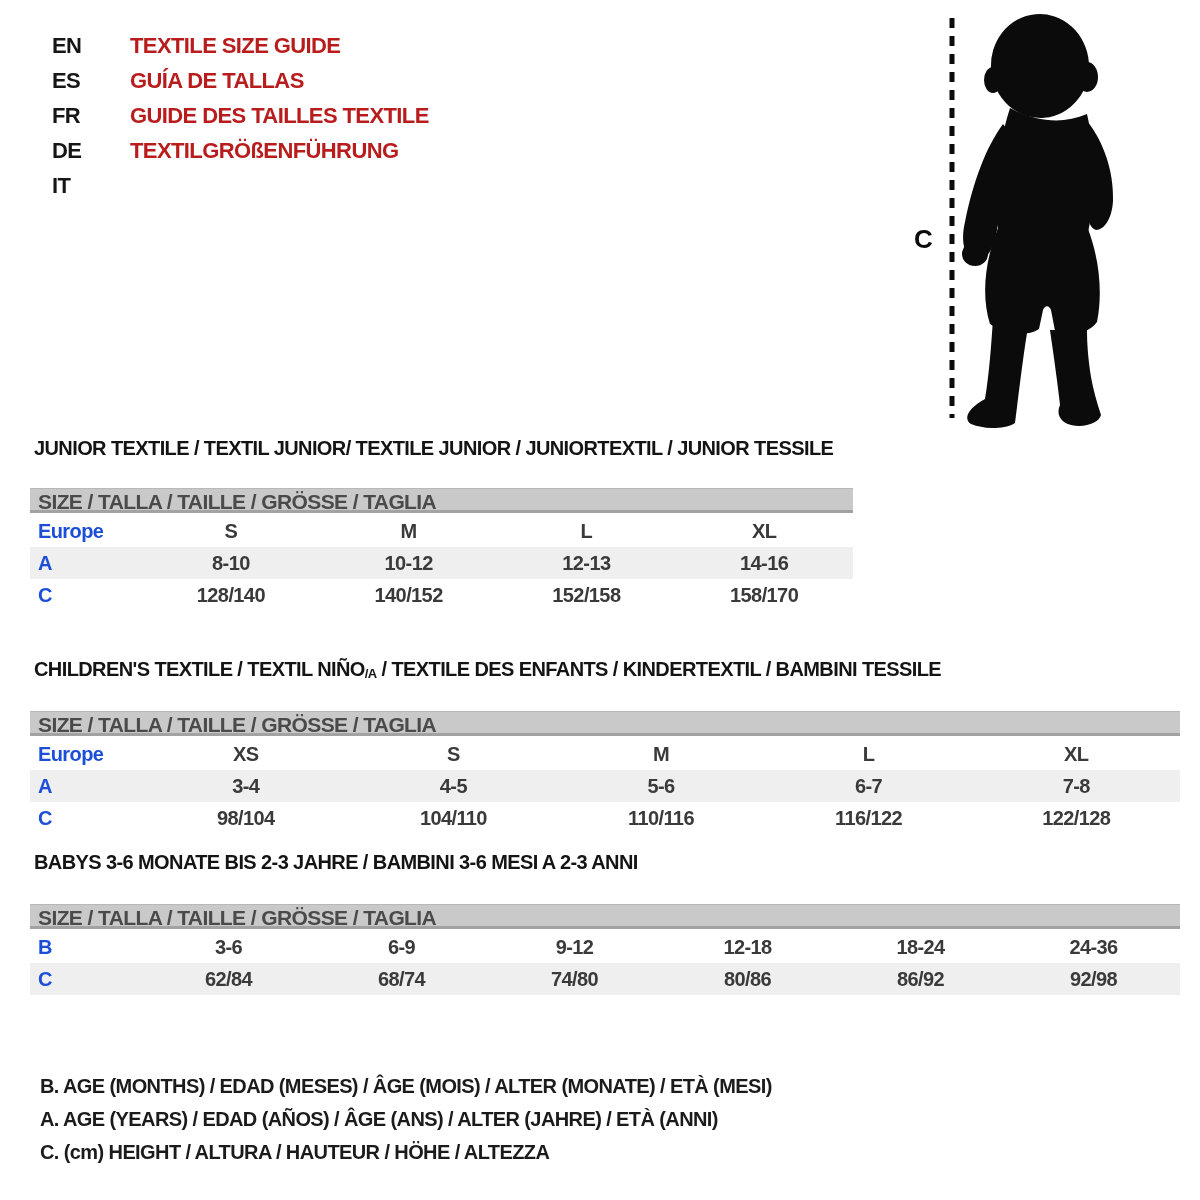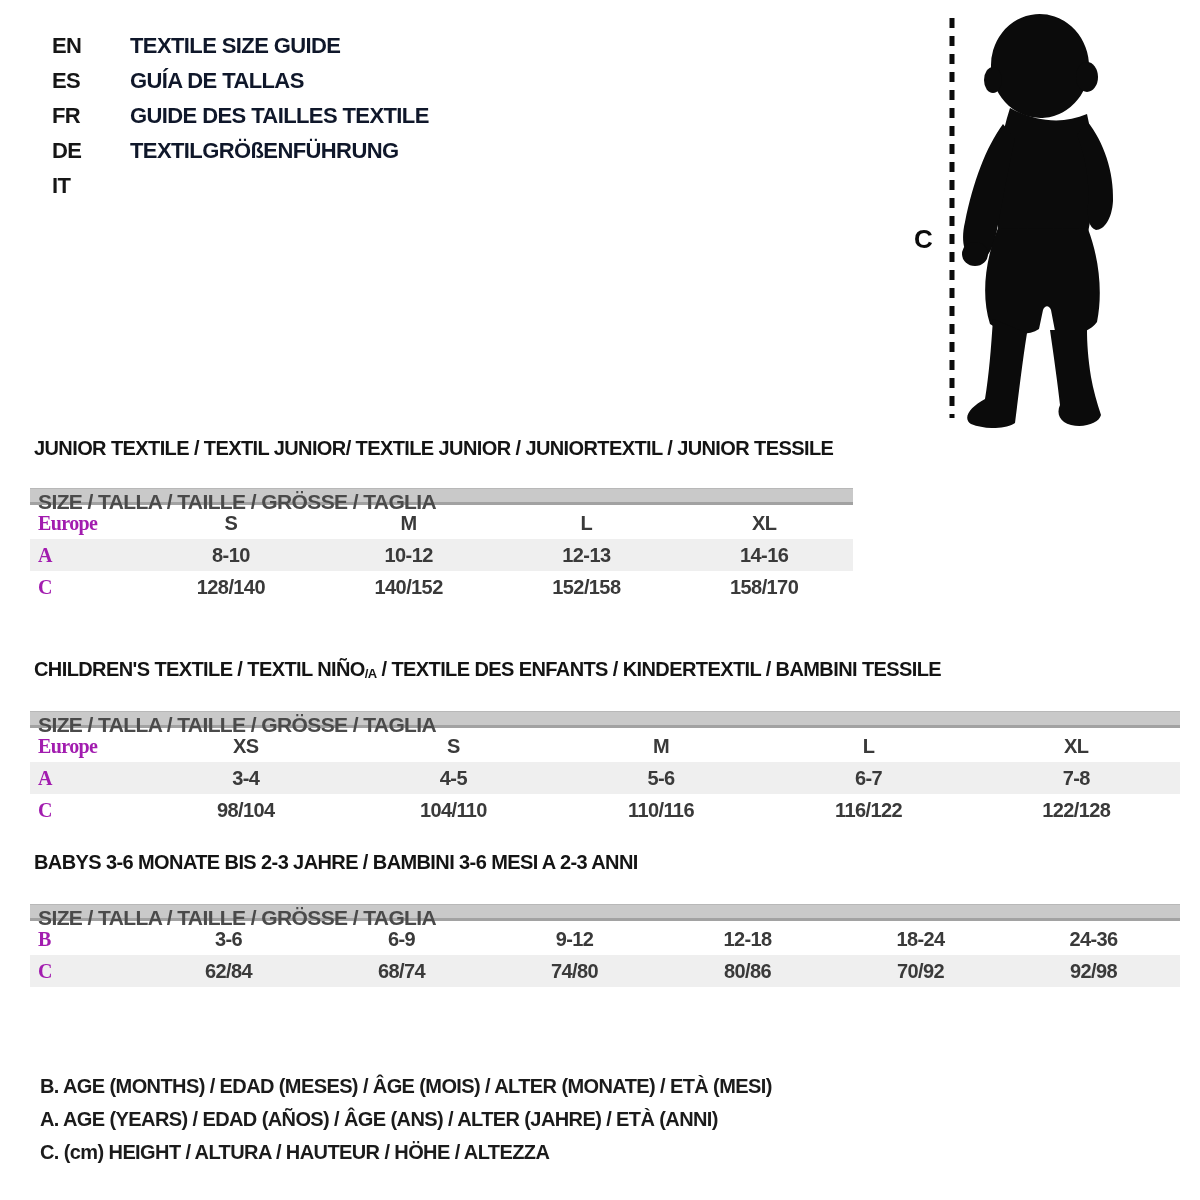--- a/index.html
+++ b/index.html
@@ -10,51 +10,51 @@
     font-weight:bold;
     color:#1d1d1d;
     overflow:hidden;
   }
   .cond { letter-spacing:-0.6px; font-stretch:condensed; }
 
   
   .lang-list { position:absolute; left:40px; top:28px; }
   .lang-row { display:flex; height:35px; align-items:center; }
   .lang-code { width:78px; font-size:22px; color:#161616;margin-left:12px; }
-  .lang-label { font-size:22px; color:#0f172a; }
+  .lang-label { font-size:22px; color:#b91c1c; }
 
   
   .figure { position:absolute; left:890px; top:8px; width:290px; height:420px; }
   .figure svg { display:block; }
 
   
   .section { position:absolute; left:30px; }
   .sec-title { font-size:20px; color:#141414; padding-left:4px; line-height:27px; }
   .sec-title .sub { font-size:13px; vertical-align:-2px; }
   .size-bar {
     margin-top:26px;
-    height:17px;
+    height:25px;
     background:#c9c9c9;
     border-top:1px solid #b8b8b8;
     border-bottom:3px solid #a2a2a2;
     color:#4a4a4a;
     font-size:21px;
     line-height:25px;
     padding-left:8px;
   }
   .size-bar.tight { margin-top:24px; }
   table.sizes { width:100%; border-collapse:collapse; table-layout:fixed; margin-top:2px; }
   table.sizes td {
     height:32px;
     font-size:20px;
     color:#3a3a3a;
     text-align:center;
     vertical-align:middle;
   }
-  table.sizes td.lbl { width:112px; text-align:left; padding-left:8px; color:#a21caf;font-family:Liberation Serif, serif; }
+  table.sizes td.lbl { width:112px; text-align:left; padding-left:8px; color:#1d4ed8; }
   table.sizes tr.shaded { background:#efefef; }
 
   
   .legend { position:absolute; left:40px; top:1070px; }
   .legend-line { font-size:20px; line-height:33px; color:#1b1b1b; }
 </style>
 </head>
 <body>
 
 <div class="page">
@@ -187,21 +187,21 @@
             <td>12-18</td>
             <td>18-24</td>
             <td>24-36</td>
           </tr>
           <tr class="shaded">
             <td class="lbl">C</td>
             <td>62/84</td>
             <td>68/74</td>
             <td>74/80</td>
             <td>80/86</td>
-            <td>70/92</td>
+            <td>86/92</td>
             <td>92/98</td>
           </tr>
         </tbody>
     </table>
   </div>
 
   <div class="legend cond">
     <div class="legend-line">B. AGE (MONTHS) / EDAD (MESES) / ÂGE (MOIS) / ALTER (MONATE) / ETÀ (MESI)</div>
     <div class="legend-line">A. AGE (YEARS) / EDAD (AÑOS) / ÂGE (ANS) / ALTER (JAHRE) / ETÀ (ANNI)</div>
     <div class="legend-line">C. (cm) HEIGHT / ALTURA / HAUTEUR / HÖHE / ALTEZZA</div>

